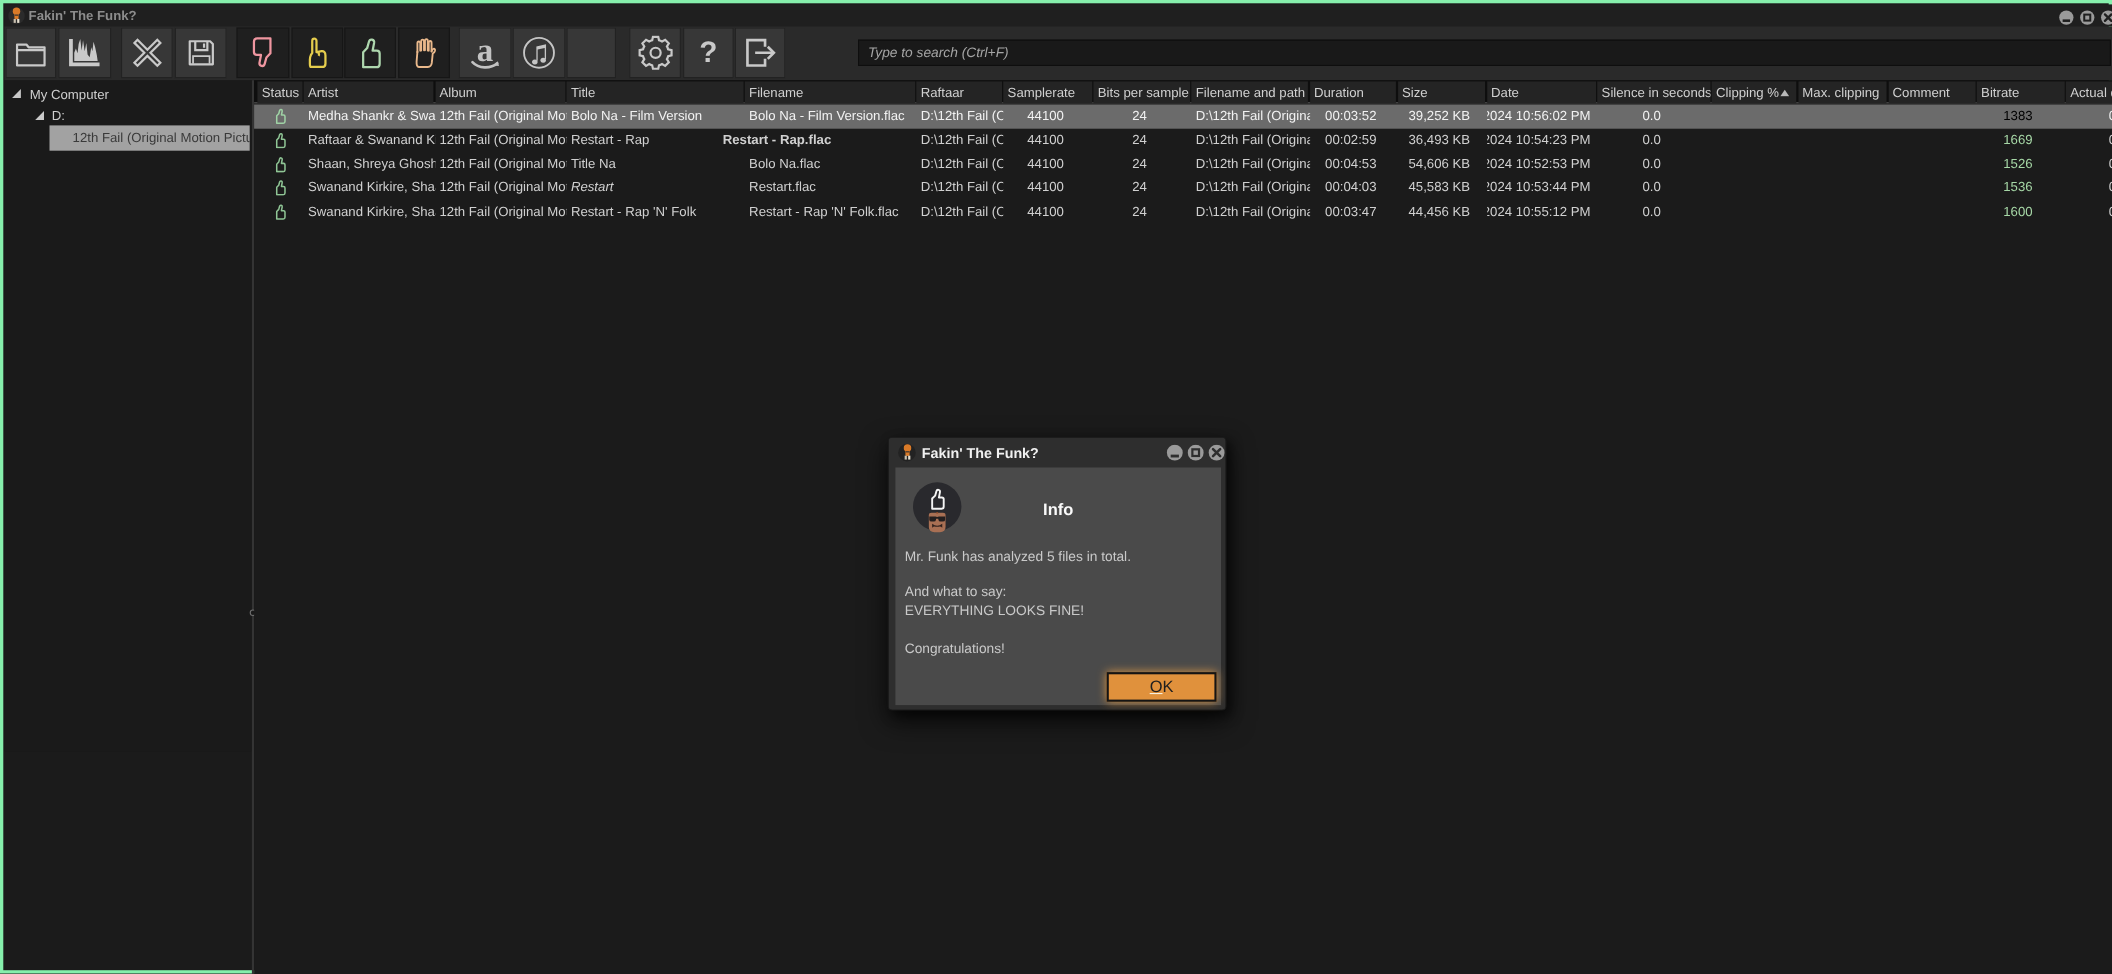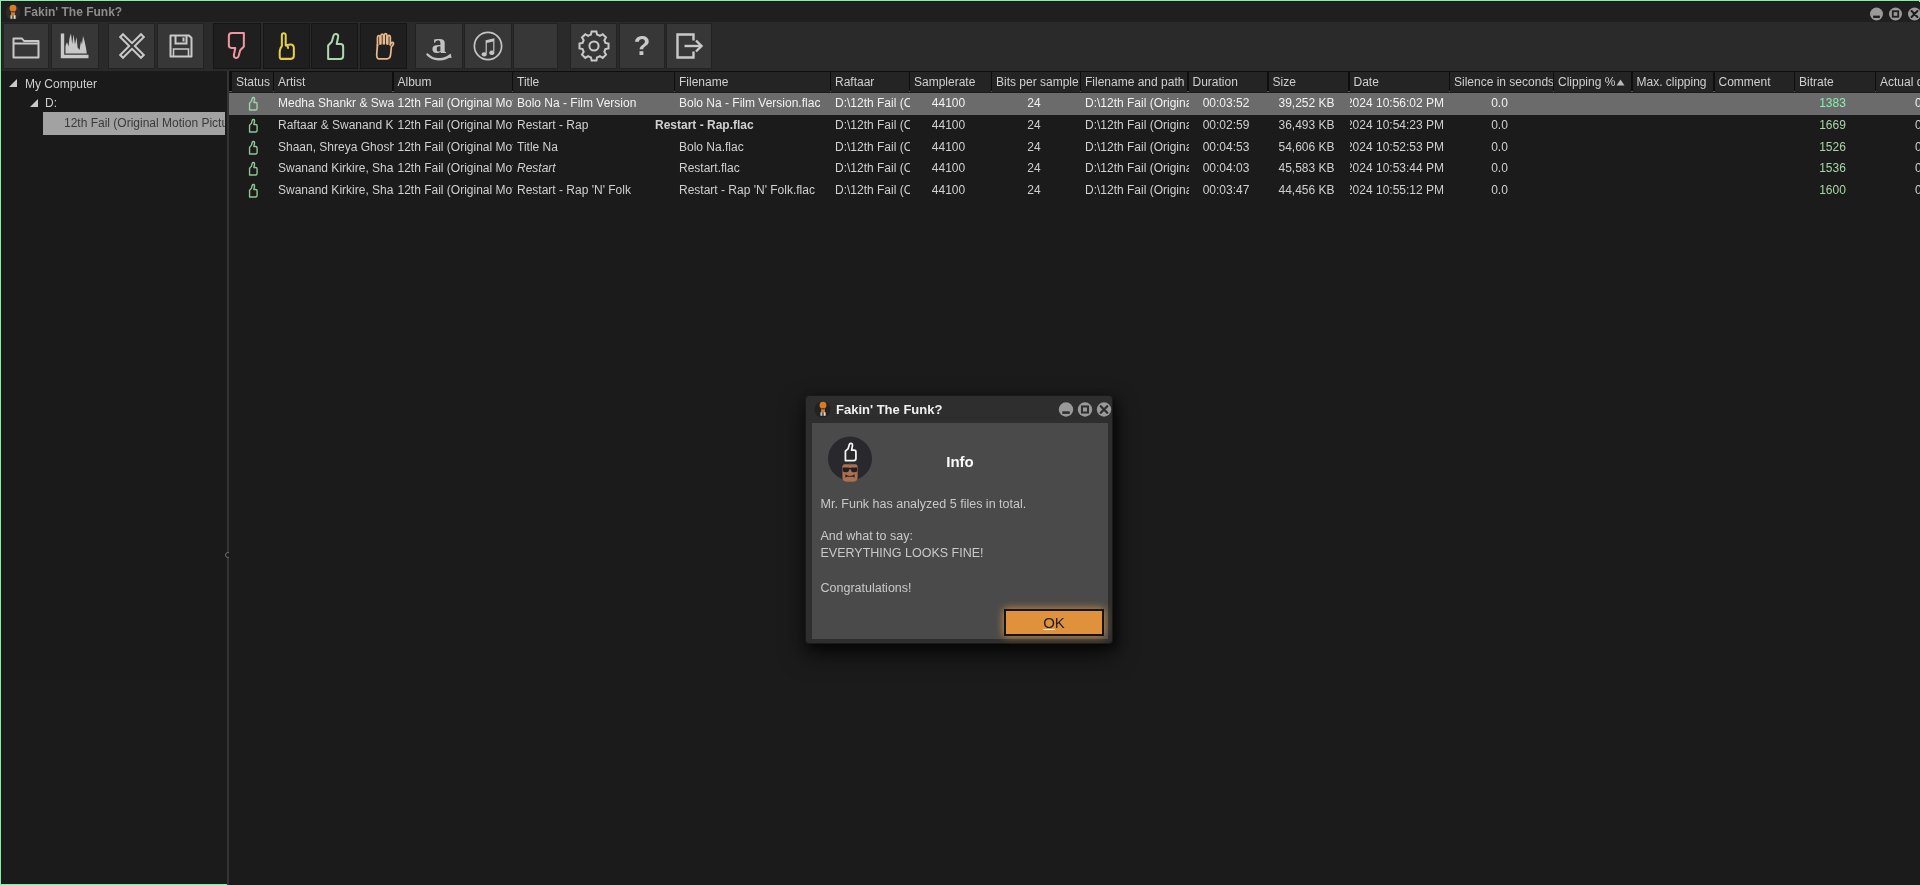--- a/index.html
+++ b/index.html
@@ -1,18 +1,18 @@
 <!DOCTYPE html>
 <html><head><meta charset="utf-8"><style>
 * { margin:0; padding:0; box-sizing:border-box; }
 html,body { width:1920px; height:885px; overflow:hidden; background:#1b1b1b;
   font-family:"Liberation Sans", sans-serif; }
 .abs { position:absolute; }
 #win { position:absolute; left:0; top:0; width:1920px; height:885px;
-  border:1px solid #86efac; background:#1b1b1b; }
+  border:3px solid #86efac; background:#1b1b1b; }
 #titlebar { position:absolute; left:1px; top:1px; width:1918px; height:20px; background:#1f1f1f; }
 #title-txt { position:absolute; left:22px; top:3px; font-size:12px; font-weight:bold; color:#8d8d8d; }
 #toolbar { position:absolute; left:1px; top:21px; width:1918px; height:49px; background:#2a2a2a; }
 .tbtn { position:absolute; top:1px; height:46px; background:#373737; border:1px solid #222; }
 .tbtn.dark { background:#1f1f1f; border-color:#161616; }
 .tbtn svg, .tbtn .ic { position:absolute; left:50%; top:50%; transform:translate(-50%,-50%); }
 #search { position:absolute; left:776px; top:12px; width:1139px; height:24px; background:#191919;
   border:1px solid #0e0e0e; color:#a5a5a5; font-style:italic; font-size:12.5px; line-height:22px; padding-left:8px; }
 #tree { position:absolute; left:1px; top:70px; width:225px; height:610px; background:#1a1a1a; }
 #split { position:absolute; left:226px; top:70px; width:2px; height:814px; background:#343434; }
@@ -21,21 +21,21 @@
 #header { position:absolute; left:0px; top:0px; width:1691px; height:21px; background:#0e0e0e; border-bottom:1.5px solid #585858;}
 .hcell { position:absolute; top:1px; height:20px; background:#242424; color:#d0d0d0; font-size:12px;
   line-height:20px; padding-left:4px; overflow:hidden; white-space:nowrap; }
 .row { position:absolute; left:0; width:1691px; height:21.8px; }
 .row.sel { background:#6b6b6b; }
 .cell { position:absolute; top:0; height:21.8px; line-height:21.8px; font-size:12px; color:#d0d0d0;
   overflow:hidden; white-space:nowrap; }
 .sel .cell { color:#f2f2f2; }
 .cell.r { text-align:center; }
 .cell.green { color:#a6d7a6; }
-.sel .cell.green { color:#86efac; }
+.sel .cell.green { color:#000000; }
 .trow { position:absolute; font-size:12px; color:#cfcfcf; }
 .tri { position:absolute; width:0; height:0; border-left:8px solid transparent; border-bottom:8px solid #c9c9c9; }
 #tsel { position:absolute; left:41px; top:41px; width:182px; height:23px; background:#a2a2a2; color:#3a3a3a;
   font-size:12px; line-height:23px; padding-left:21px; overflow:hidden; white-space:nowrap; }
 #dlg { position:absolute; left:804px; top:394px; width:308px; height:249px; background:#2e2e2e;
   border:1px solid #1a1a1a; border-radius:4px; box-shadow:0 10px 24px rgba(0,0,0,0.65), 4px 4px 10px rgba(0,0,0,0.5); }
 #dlg-title { position:absolute; left:30px; top:6px; font-size:13px; font-weight:bold; color:#f0f0f0; }
 #dlg-body { position:absolute; left:6px; top:27px; width:296px; height:216px; background:#4a4a4a; }
 #info { position:absolute; left:0px; top:30px; width:296px; text-align:center; font-size:15px; font-weight:bold; color:#fafafa; }
 .dtext { position:absolute; left:8.5px; font-size:12.5px; color:#c9c9c9; }
@@ -145,20 +145,21 @@
       <div class="tbtn light" style="left:617px;width:46px">
         <div class="ic" style="font-size:27px;color:#c9c9c9;font-weight:bold">?</div>
       </div>
       <div class="tbtn light" style="left:664px;width:46px">
         <svg width="32" height="30" viewBox="0 0 32 30">
           <path d="M20.5 9.5 L20.5 3.5 L4.5 3.5 L4.5 26.5 L20.5 26.5 L20.5 20.5" fill="none" stroke="#c9c9c9" stroke-width="2.4" stroke-linejoin="miter"></path>
           <path d="M11.5 15 L27.5 15" stroke="#c9c9c9" stroke-width="2.4"></path>
           <path d="M23 9.5 L28.5 15 L23 20.5" fill="none" stroke="#c9c9c9" stroke-width="2.4" stroke-linejoin="miter"></path>
         </svg>
       </div>
+      <div id="search">Type to search (Ctrl+F)</div>
     </div>
     <div id="tree">
       <div class="tri" style="left:7px;top:8px"></div>
       <div class="trow" style="left:23px;top:5.5px">My Computer</div>
       <div class="tri" style="left:28px;top:27.5px"></div>
       <div class="trow" style="left:43px;top:25px">D:</div>
       <div id="tsel">12th Fail (Original Motion Picture Soundtrack)</div>
     </div>
     <div id="split"></div>
     <div id="grip"></div>

